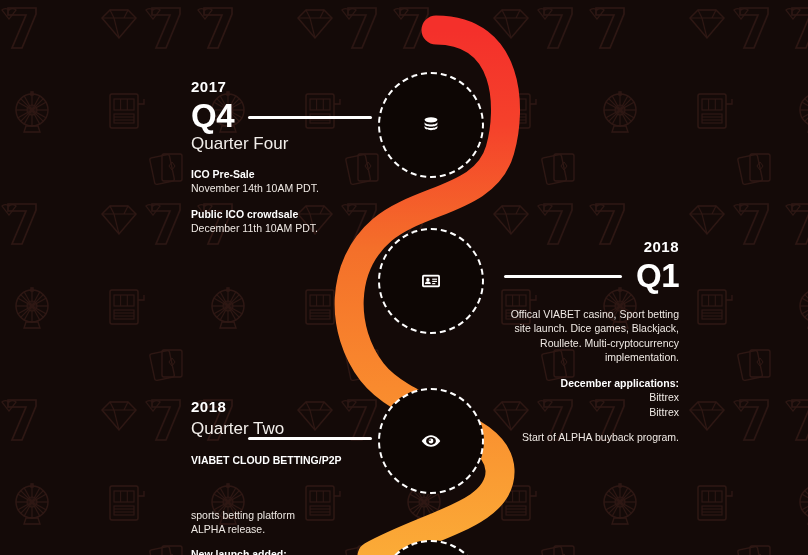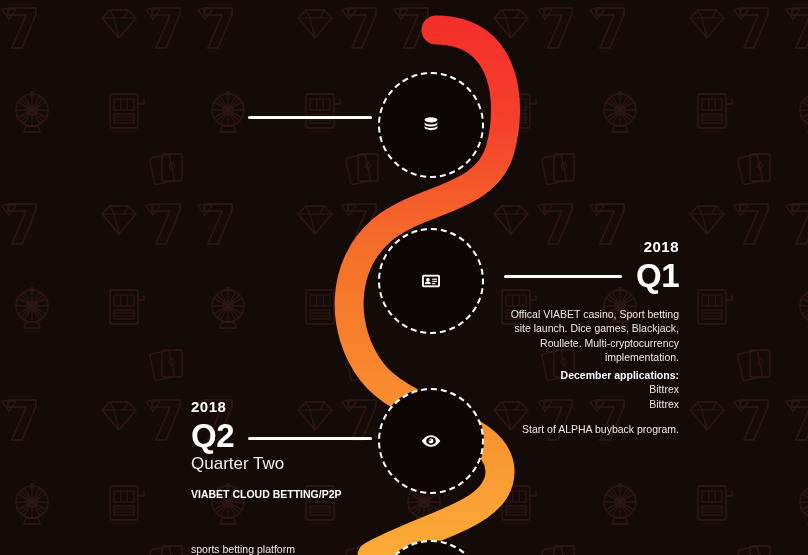--- a/index.html
+++ b/index.html
@@ -81,21 +81,21 @@
   .item-body {
     font-size: 10.5px;
     font-weight: normal;
     line-height: 1.35;
     color: #efe9e4;
   }
   .para {
     font-size: 10.5px;
     line-height: 1.38;
     color: #efe9e4;
-    margin-bottom: 3px;
+    margin-bottom: 11px;
   }
   .para.bold { font-weight: bold; color: #ffffff; margin-bottom: 0; }
   .para.tight { margin-bottom: 0; }
   .gap { height: 11px; }
 </style>
 </head>
 <body>
 
 <div id="stage">
 
@@ -204,37 +204,51 @@
       <path d="M12 5.6 C5.8 5.6 1.9 12 1.9 12 S5.8 18.4 12 18.4 S22.1 12 22.1 12 S18.2 5.6 12 5.6 z" fill="#ffffff"></path>
       <ellipse cx="12" cy="12" rx="5.4" ry="4.3" fill="#140a08"></ellipse>
       <circle cx="12" cy="12" r="2.6" fill="#ffffff"></circle>
       <circle cx="10.9" cy="11" r="0.95" fill="#140a08"></circle>
     </svg>
   </div>
   <div class="connector" style="left:248px; top:437px; width:124px;"></div>
 
   <div class="node" style="left:378px; top:540px; width:106px; height:106px;"></div>
 
+  <div class="block left" style="left:191px; top:78px; width:185px;">
+    <div class="year">2017</div>
+    <div class="qnum">Q4</div>
+    <div class="qname">Quarter Four</div>
+    <div class="items">
+      <div class="item">
+        <div class="item-title">ICO Pre-Sale</div>
+        <div class="item-body">November 14th 10AM PDT.</div>
+      </div>
+      <div class="item">
+        <div class="item-title">Public ICO crowdsale</div>
+        <div class="item-body">December 11th 10AM PDT.</div>
+      </div>
+    </div>
+  </div>
 
   <div class="block right" style="left:495px; top:238px; width:184px;">
     <div class="year">2018</div>
     <div class="qnum">Q1</div>
     <div class="items">
       <div class="para">Offical VIABET casino, Sport betting site launch. Dice games, Blackjack, Roullete. Multi-cryptocurrency implementation.</div>
       <div class="para bold tight">December applications:</div>
       <div class="para tight">Bittrex</div>
       <div class="para tight">Bittrex</div>
       <div class="gap"></div>
       <div class="para tight">Start of ALPHA buyback program.</div>
     </div>
   </div>
 
   <div class="block left" style="left:191px; top:398px; width:185px;">
     <div class="year">2018</div>
-    <div class="qnum">Q2</div>
     <div class="qname">Quarter Two</div>
     <div class="items">
       <div class="item">
         <div class="item-title">VIABET CLOUD BETTING/P2P</div>
         <div class="item-body" style="white-space:pre-line;margin-top:41px;">sports betting platform
 ALPHA release.</div>
       </div>
       <div class="item">
         <div class="item-title">New launch added:</div>
         <div class="item-body" style="white-space:pre-line;">P2P poker tournaments,

